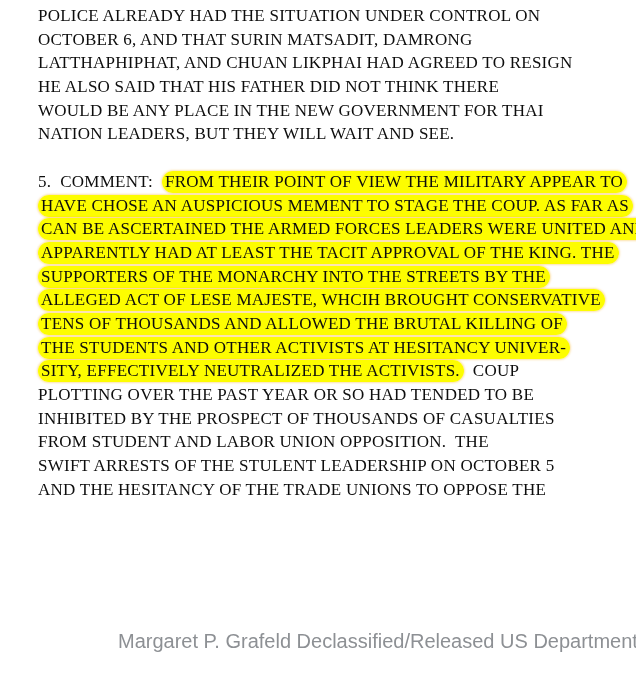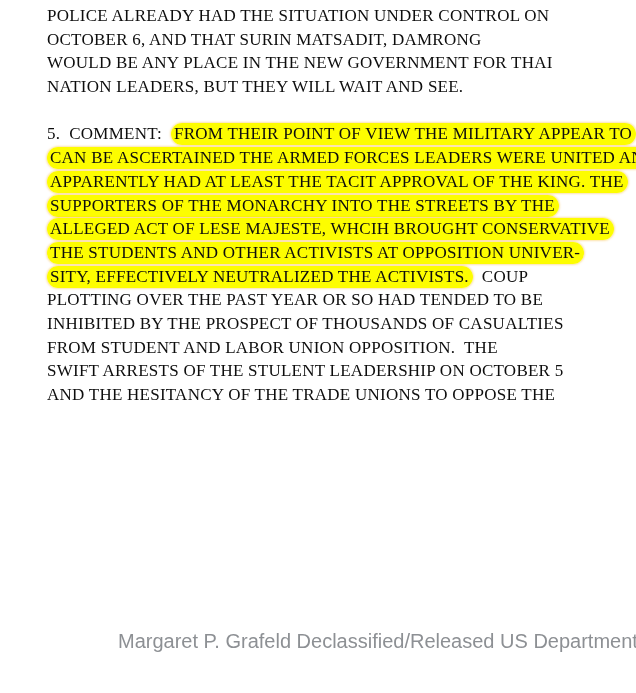--- a/index.html
+++ b/index.html
@@ -9,21 +9,21 @@
   }
   .page {
     position: relative;
     width: 636px;
     height: 693px;
     overflow: hidden;
     background: #ffffff;
   }
   .doc-text {
     position: absolute;
-    left: 47px;
+    left: 38px;
     top: 4px;
     width: 560px;
     font-family: "Liberation Serif", "DejaVu Serif", serif;
     font-size: 17px;
     line-height: 23.7px;
     letter-spacing: 0.25px;
     color: var(--ink, #0d0d0d);
   }
   .line {
     white-space: pre;
@@ -47,29 +47,33 @@
     white-space: nowrap;
   }
 </style>
 </head>
 <body style="background: rgb(255, 255, 255);">
 
 <div class="page">
   <div class="doc-text">
       <div class="line"><span class="seg">POLICE ALREADY HAD THE SITUATION UNDER CONTROL ON</span></div>
       <div class="line"><span class="seg">OCTOBER 6, AND THAT SURIN MATSADIT, DAMRONG</span></div>
+      <div class="line"><span class="seg">LATTHAPHIPHAT, AND CHUAN LIKPHAI HAD AGREED TO RESIGN</span></div>
+      <div class="line"><span class="seg">HE ALSO SAID THAT HIS FATHER DID NOT THINK THERE</span></div>
       <div class="line"><span class="seg">WOULD BE ANY PLACE IN THE NEW GOVERNMENT FOR THAI</span></div>
       <div class="line"><span class="seg">NATION LEADERS, BUT THEY WILL WAIT AND SEE.</span></div>
       <div class="line"> </div>
       <div class="line"><span class="seg">5.  COMMENT:  </span><span class="seg hl">FROM THEIR POINT OF VIEW THE MILITARY APPEAR TO</span></div>
+      <div class="line"><span class="seg hl">HAVE CHOSE AN AUSPICIOUS MEMENT TO STAGE THE COUP. AS FAR AS</span></div>
       <div class="line"><span class="seg hl">CAN BE ASCERTAINED THE ARMED FORCES LEADERS WERE UNITED AND</span></div>
       <div class="line"><span class="seg hl">APPARENTLY HAD AT LEAST THE TACIT APPROVAL OF THE KING. THE</span></div>
       <div class="line"><span class="seg hl">SUPPORTERS OF THE MONARCHY INTO THE STREETS BY THE</span></div>
       <div class="line"><span class="seg hl">ALLEGED ACT OF LESE MAJESTE, WHCIH BROUGHT CONSERVATIVE</span></div>
-      <div class="line"><span class="seg hl">THE STUDENTS AND OTHER ACTIVISTS AT OPPOSITION UNIVER-</span></div>
+      <div class="line"><span class="seg hl">TENS OF THOUSANDS AND ALLOWED THE BRUTAL KILLING OF</span></div>
+      <div class="line"><span class="seg hl">THE STUDENTS AND OTHER ACTIVISTS AT HESITANCY UNIVER-</span></div>
       <div class="line"><span class="seg hl">SITY, EFFECTIVELY NEUTRALIZED THE ACTIVISTS.</span><span class="seg">  COUP</span></div>
       <div class="line"><span class="seg">PLOTTING OVER THE PAST YEAR OR SO HAD TENDED TO BE</span></div>
       <div class="line"><span class="seg">INHIBITED BY THE PROSPECT OF THOUSANDS OF CASUALTIES</span></div>
       <div class="line"><span class="seg">FROM STUDENT AND LABOR UNION OPPOSITION.  THE</span></div>
       <div class="line"><span class="seg">SWIFT ARRESTS OF THE STULENT LEADERSHIP ON OCTOBER 5</span></div>
       <div class="line"><span class="seg">AND THE HESITANCY OF THE TRADE UNIONS TO OPPOSE THE</span></div>
     </div>
   <div class="watermark">Margaret P. Grafeld Declassified/Released US Department</div>
 </div>
 

